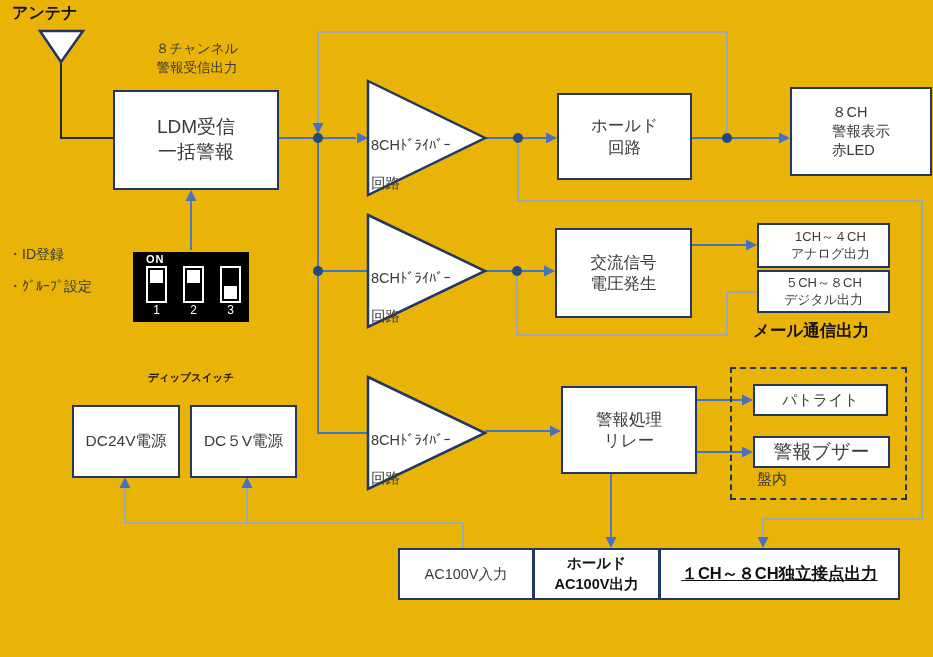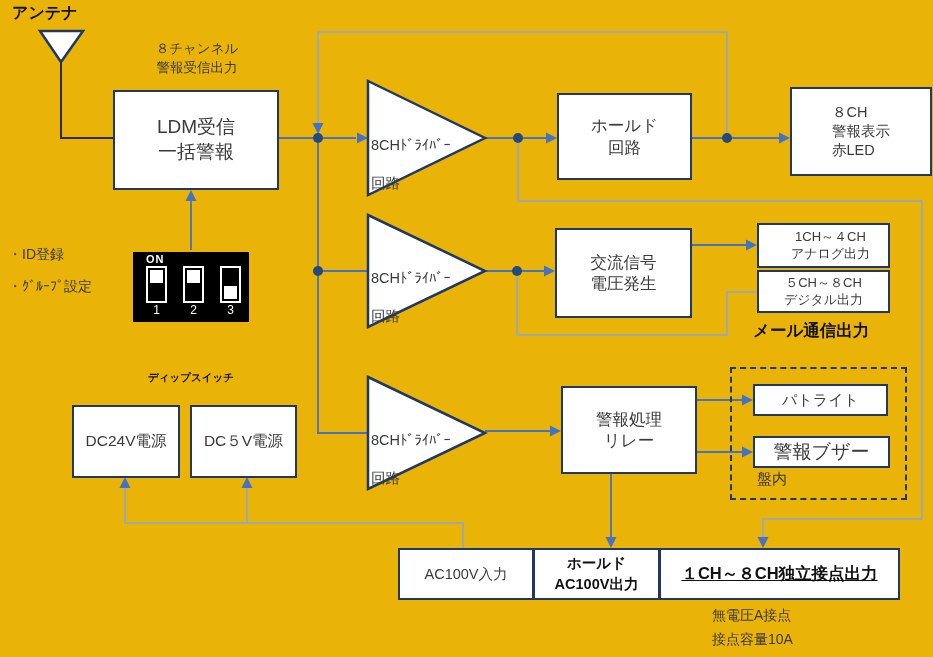--- a/index.html
+++ b/index.html
@@ -102,22 +102,20 @@
     </g>
   </svg>
 
   <div class="txt bold" style="left:12px;top:3px;font-size:16px;">アンテナ</div>
   <div class="txt" style="left:128px;top:40px;width:138px;text-align:center;font-size:13.5px;line-height:1.4;">８チャンネル
 警報受信出力</div>
   <div class="txt" style="left:8px;top:238px;font-size:14px;line-height:2.3;">・ID登録
 ・ｸﾞﾙｰﾌﾟ設定</div>
   <div class="txt bold" style="left:753px;top:320px;font-size:16.5px;">メール通信出力</div>
   <div class="txt" style="left:757px;top:470px;font-size:15px;">盤内</div>
-  <div class="txt" style="left:712px;top:604px;font-size:14px;line-height:1.7;">無電圧A接点
-接点容量10A</div>
 
   <div class="box" style="left:113px;top:90px;width:166px;height:100px;font-size:19px;">LDM受信
 一括警報</div>
 
   <div class="box" style="left:557px;top:93px;width:135px;height:87px;font-size:16.5px;">ホールド
 回路</div>
 
   <div class="box align-left" style="left:790px;top:87px;width:142px;height:89px;font-size:14.5px;">８CH
 警報表示
 赤LED</div>

